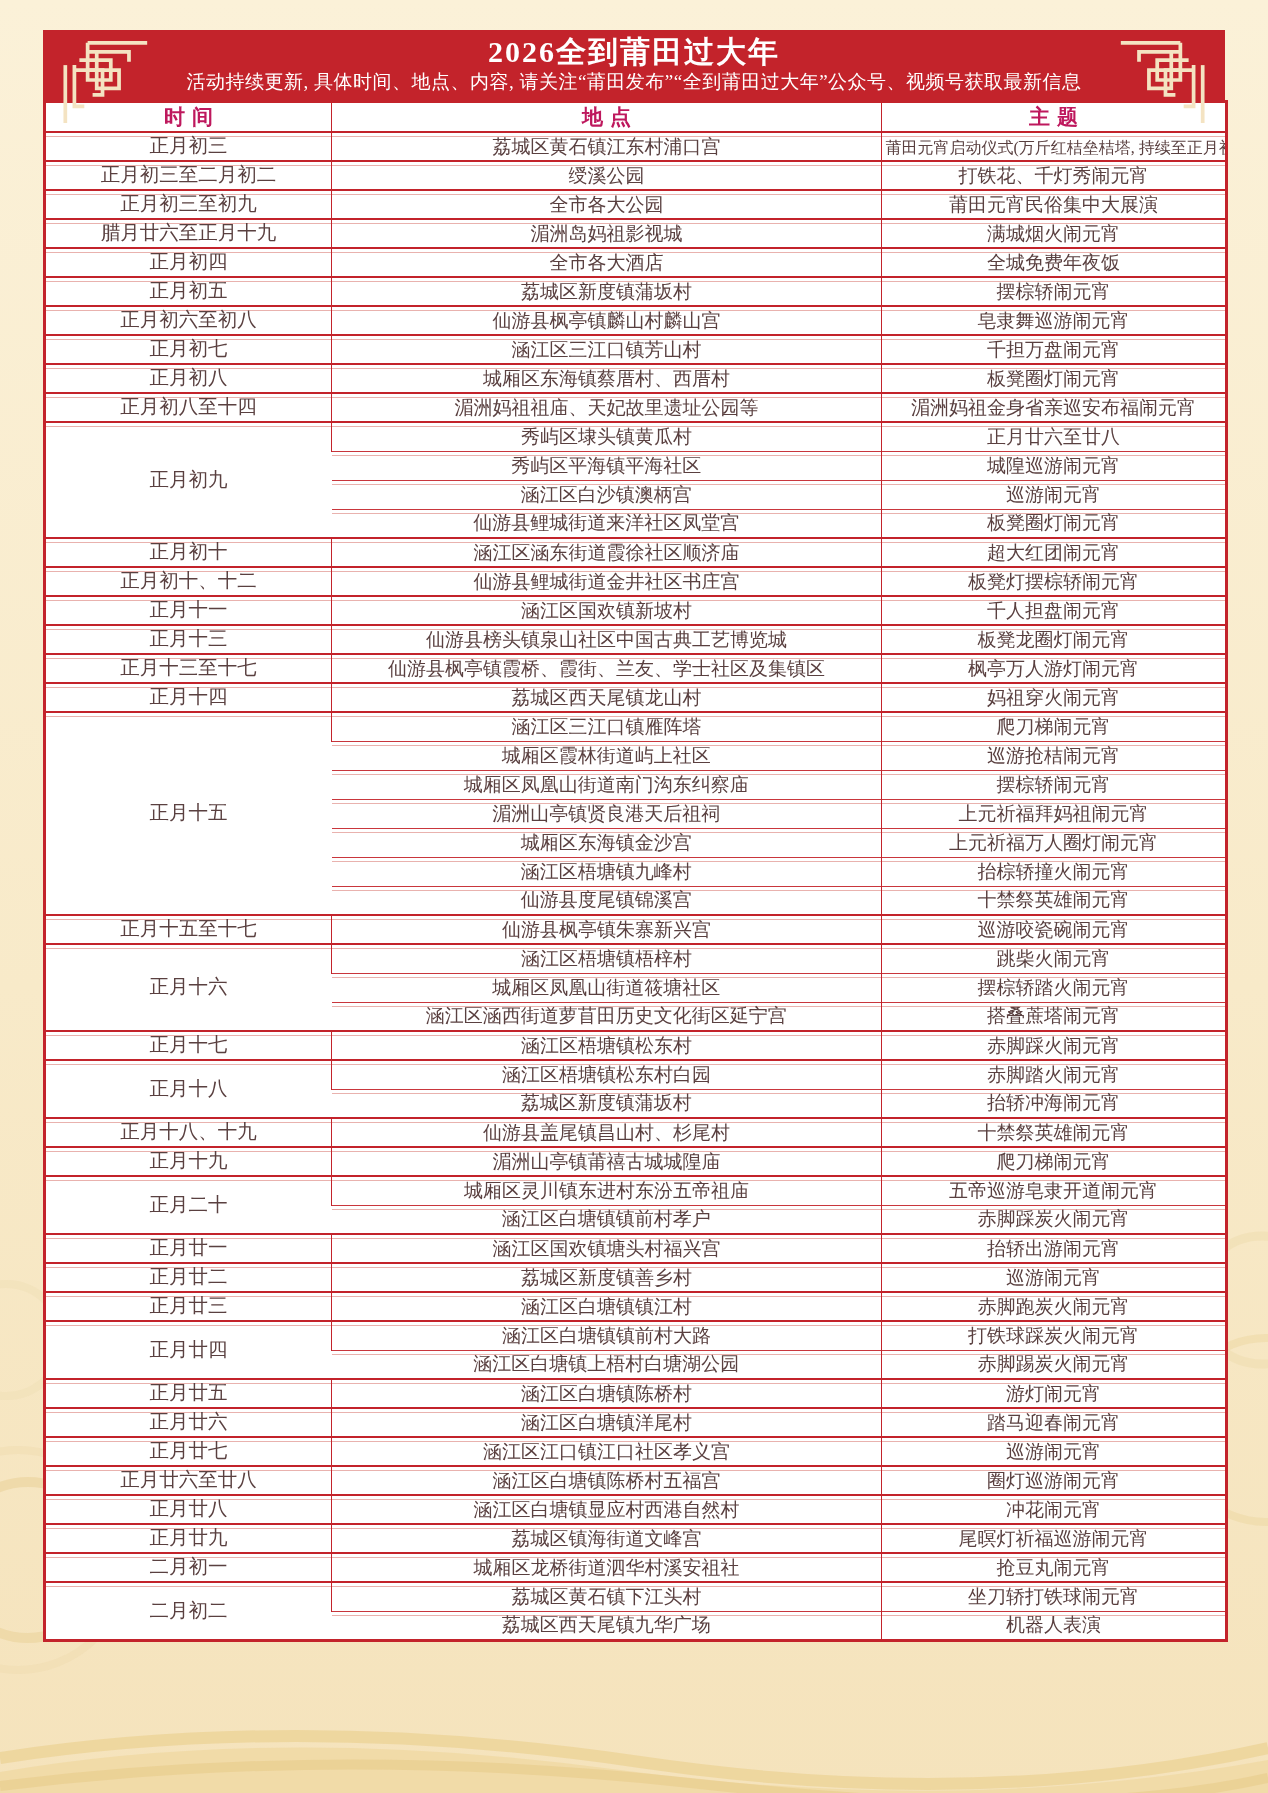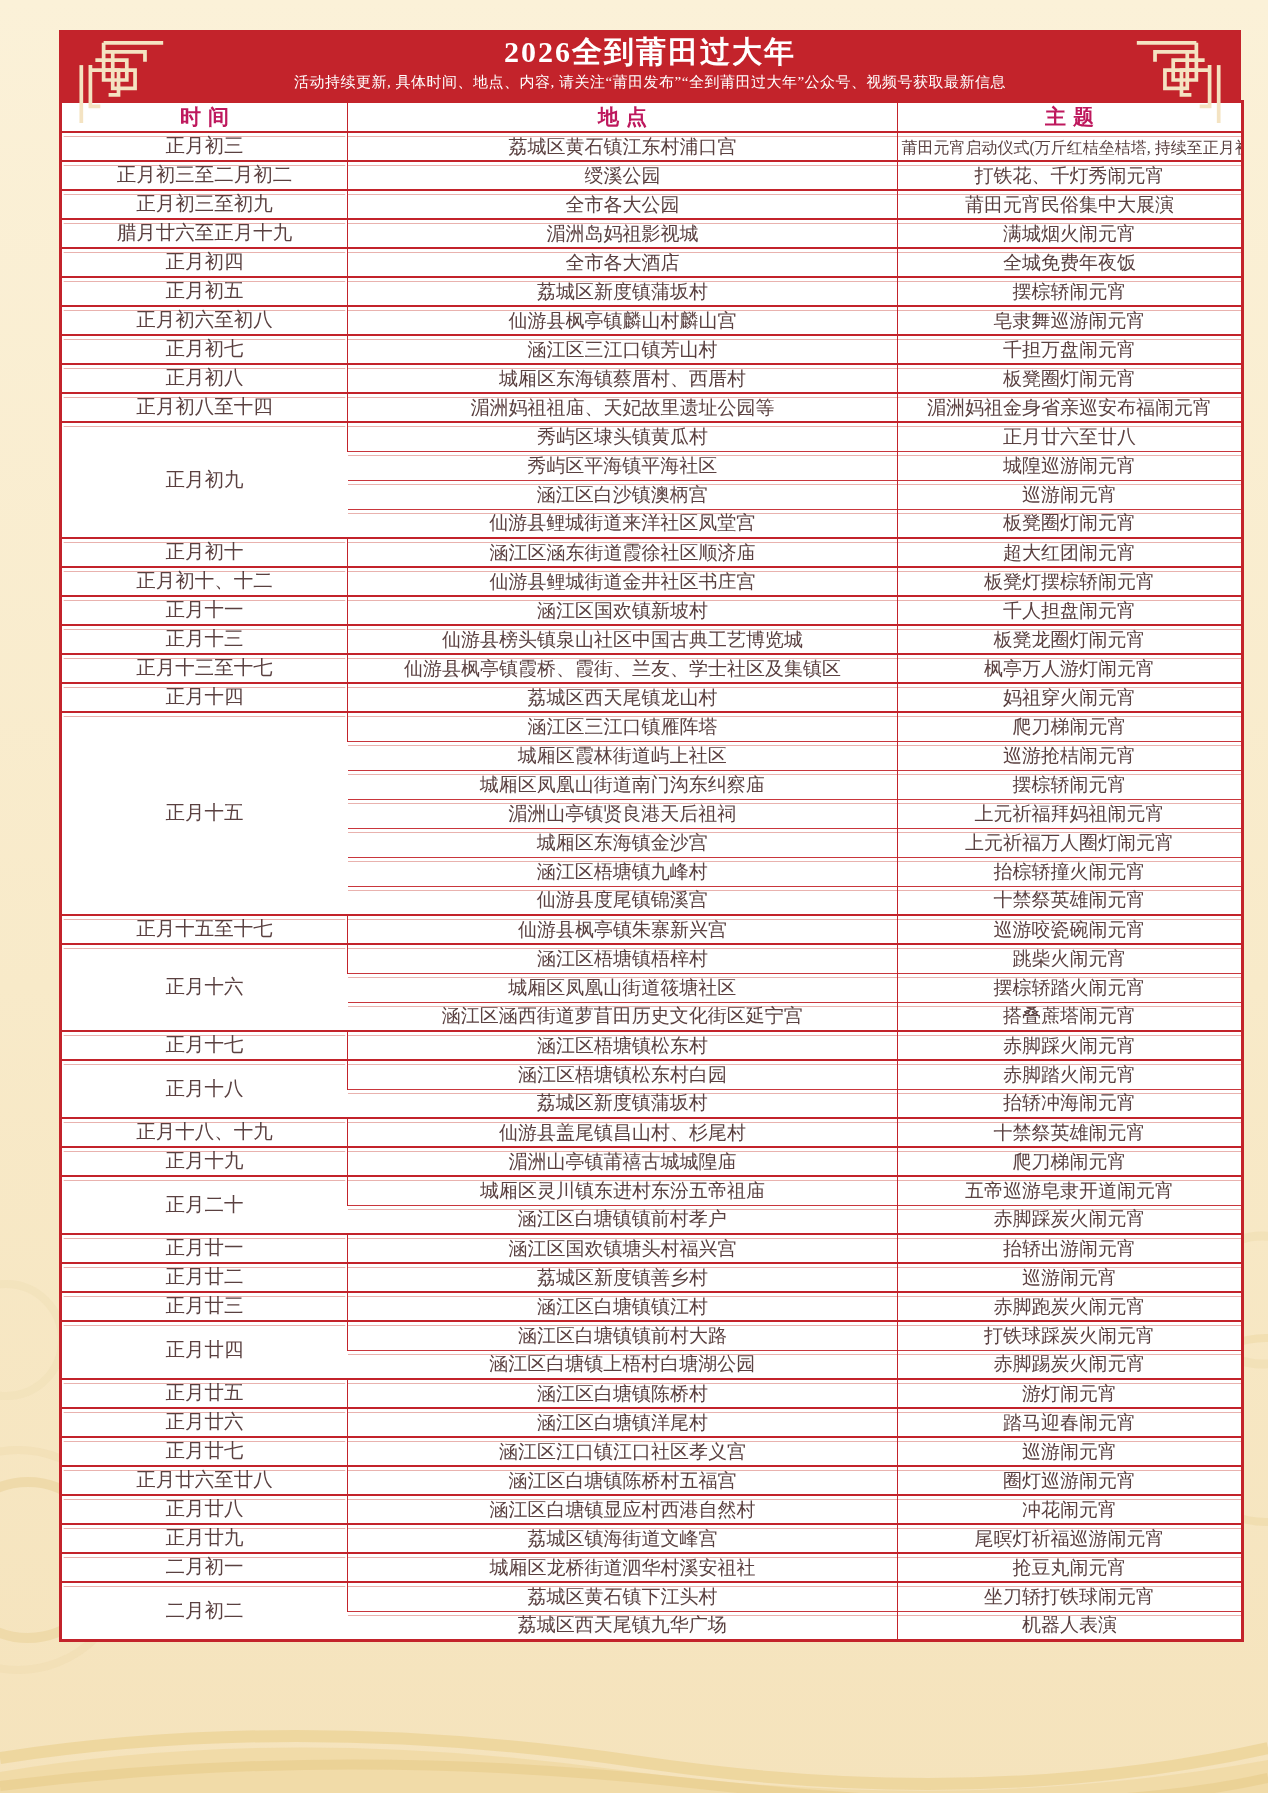--- a/index.html
+++ b/index.html
@@ -1,27 +1,27 @@
 <!DOCTYPE html>
 <html><head>
 <meta charset="utf-8">
 <style>
   * { margin:0; padding:0; box-sizing:border-box; }
   body { width:1268px; height:1793px; overflow:hidden;
          font-family:"Liberation Serif","DejaVu Serif",serif; }
   .page { position:relative; width:1268px; height:1793px; overflow:hidden;
           background:linear-gradient(180deg,#FBF1D8 0%,#F8EAC9 55%,#F5E3BC 100%); }
   .bg-waves { position:absolute; inset:0; z-index:0; pointer-events:none; }
-  .content { position:absolute; left:59px; top:30px; width:1182px; z-index:1; }
+  .content { position:absolute; left:43px; top:30px; width:1182px; z-index:1; }
 
   
   .banner { position:relative; background:#C3232B; color:#FFFFFF;
             height:70px; text-align:center; padding-top:5px; }
   .banner .title { font-size:30px; font-weight:bold; letter-spacing:2px; line-height:34px; }
-  .banner .subtitle { font-size:15px; line-height:26px; letter-spacing:0.5px; }
+  .banner .subtitle { font-size:19px; line-height:26px; letter-spacing:0.5px; }
   .knot { position:absolute; top:7px; width:92px; height:86px; }
   .knot.left { left:16px; }
   .knot.right { right:16px; transform:scaleX(-1); }
 
   
   table { width:100%; border-collapse:collapse; table-layout:fixed;
           border:3px solid #C3232B; background:#FFFFFF; }
   col.c-time  { width:287px; }
   col.c-place { width:550px; }
   col.c-theme { width:345px; }
@@ -31,21 +31,21 @@
   th:first-child { border-left:none; }
   td { height:29px; text-align:center; vertical-align:middle;
        color:#5A4040; font-size:19px; line-height:1.05; overflow:hidden;
        border-left:1.5px solid #C3232B;
        background-color:#FFFFFF;
        background-image:linear-gradient(#E9B2AE,#E9B2AE);
        background-repeat:no-repeat; background-size:100% 1px; background-position:0 3px; }
   td:first-child { border-left:none; }
   tr.group-start td { border-top:2.2px solid #C3232B; }
   tr.sub-row td    { border-top:1.5px solid #C9363C; }
-  td.time-cell { font-size:19.5px;border-radius:12px; }
+  td.time-cell { font-size:19.5px; }
   span.fit { display:inline-block; white-space:nowrap; max-width:98%; }
 </style>
 </head>
 <body>
 
 <div class="page">
 
   <svg class="bg-waves" viewBox="0 0 1268 1793" xmlns="http://www.w3.org/2000/svg">
     <path d="M0 1772 Q 280 1724 620 1770 T 1268 1760 L 1268 1793 L 0 1793 Z" fill="#F0D9A4" opacity="0.85"></path>
     <path d="M0 1758 Q 300 1712 640 1762 T 1268 1748" fill="none" stroke="#EBD193" stroke-width="12" opacity="0.7"></path>

